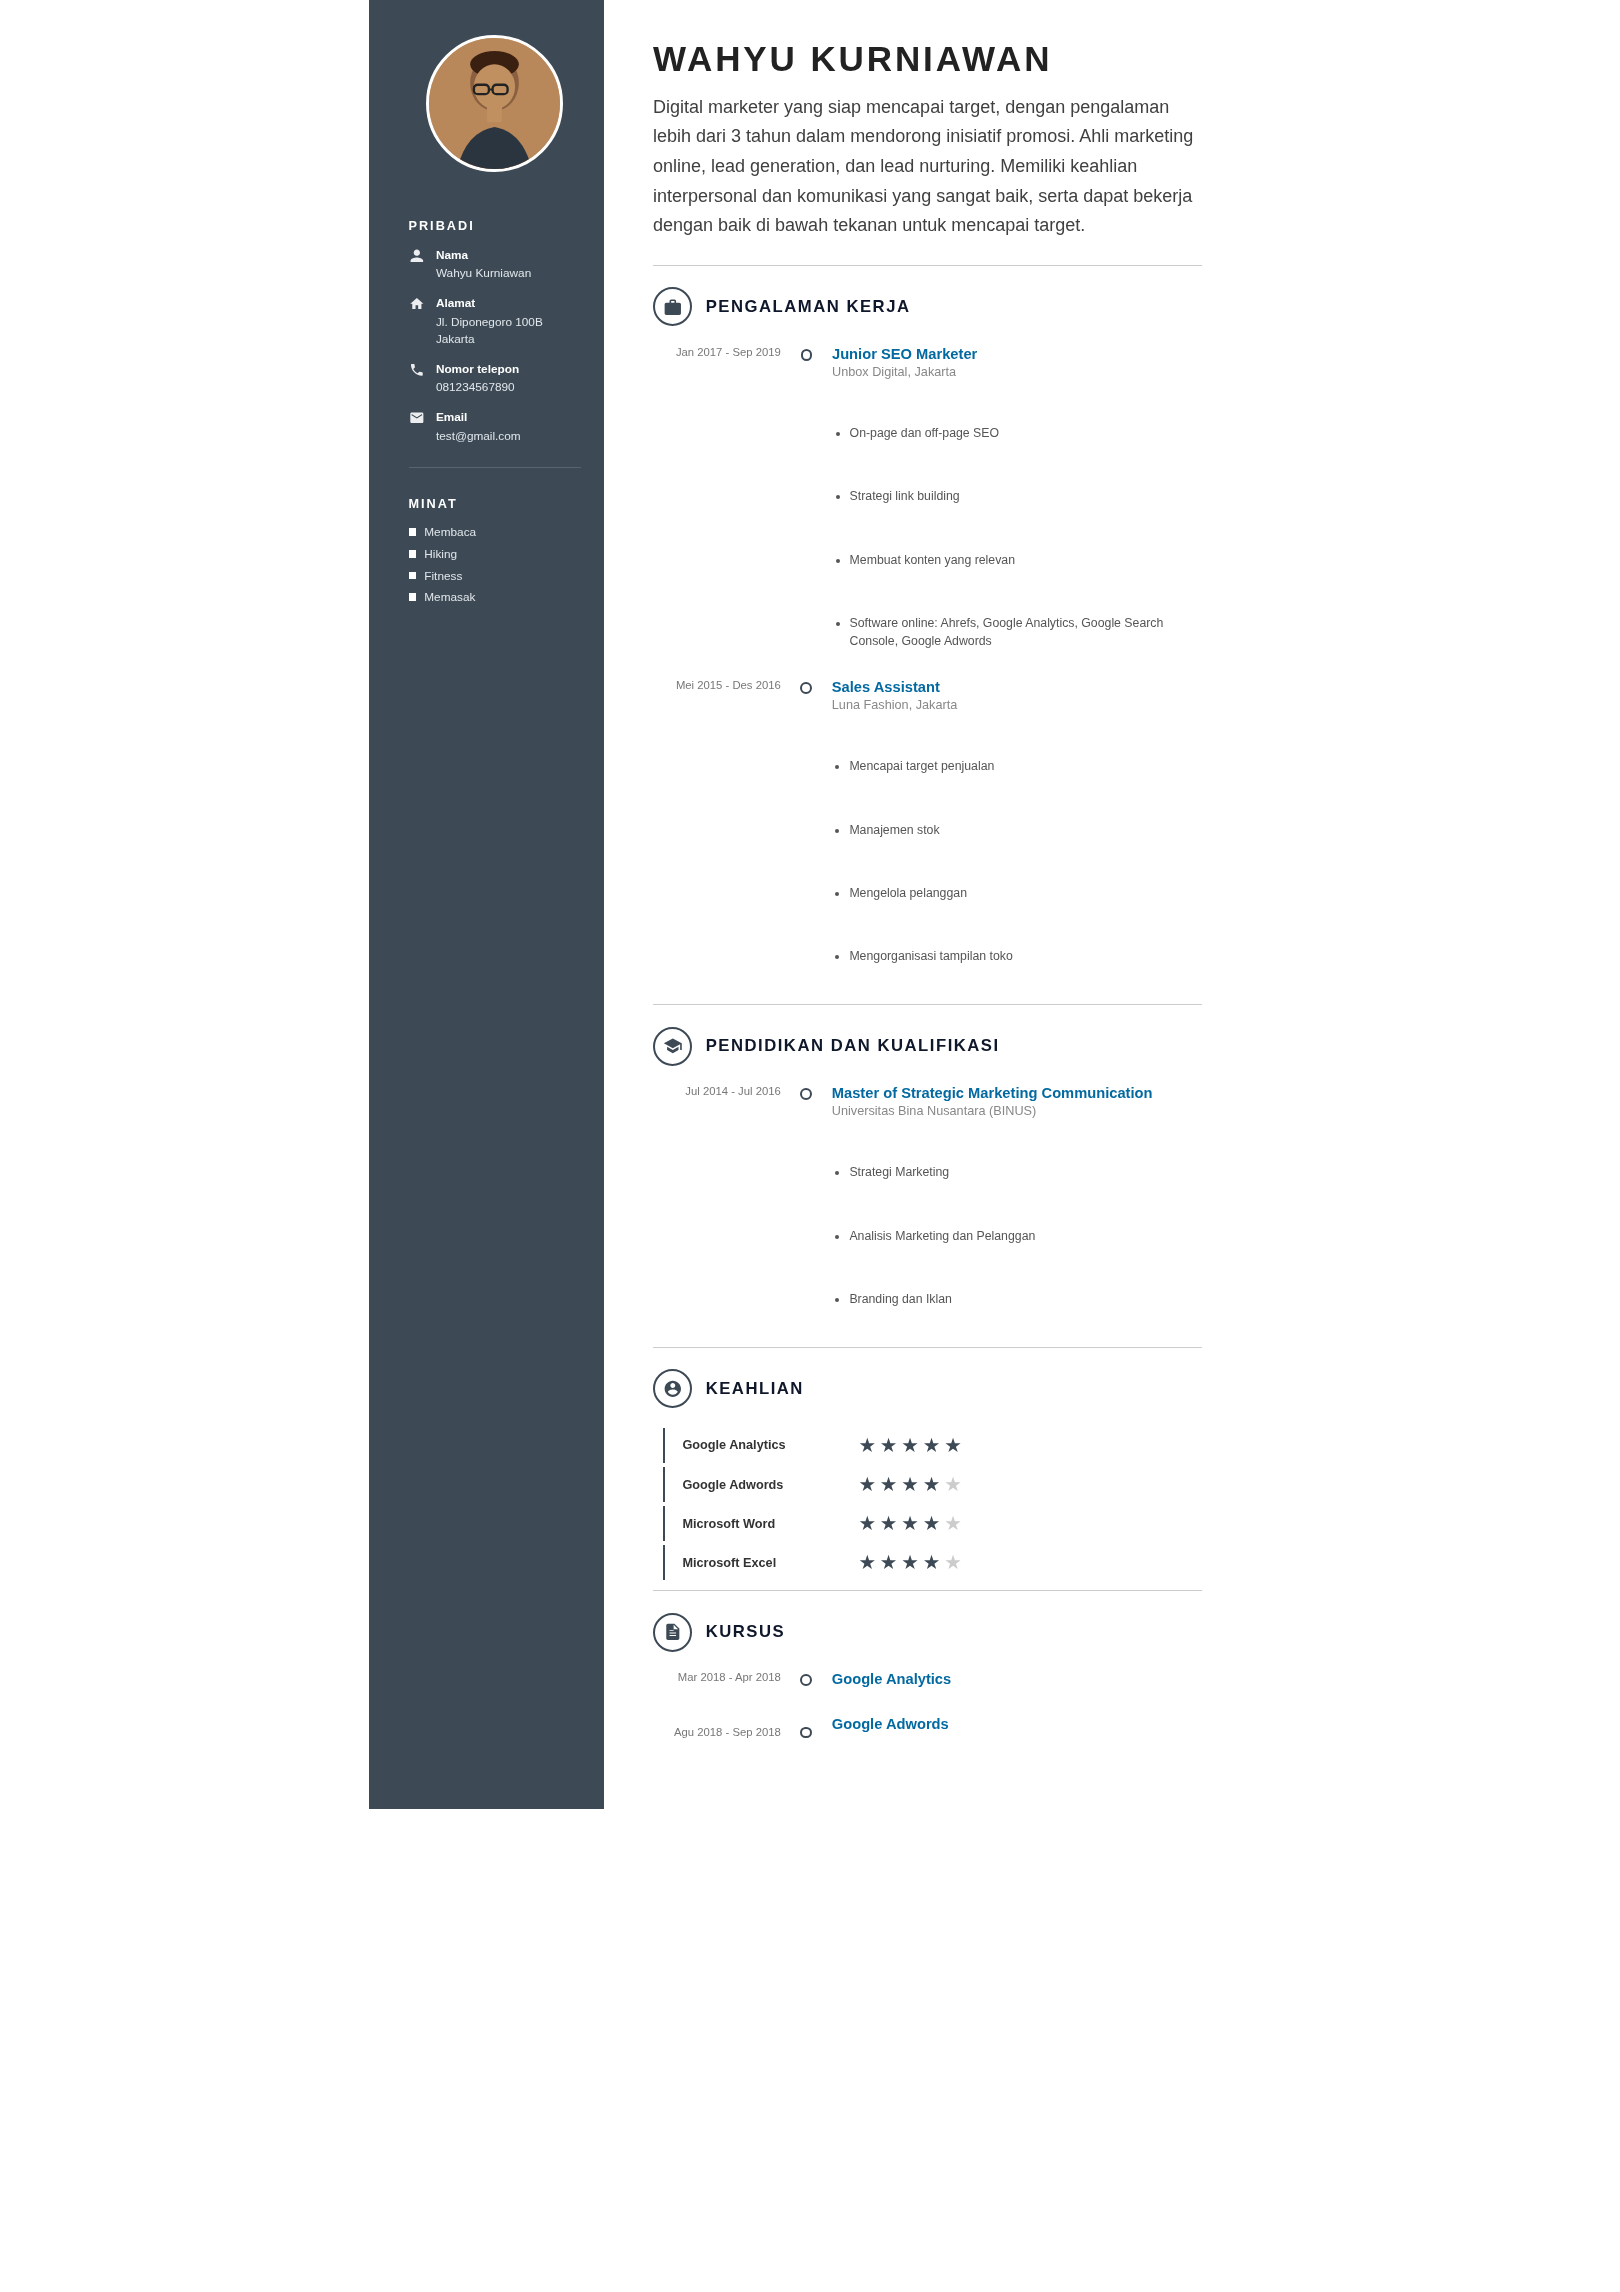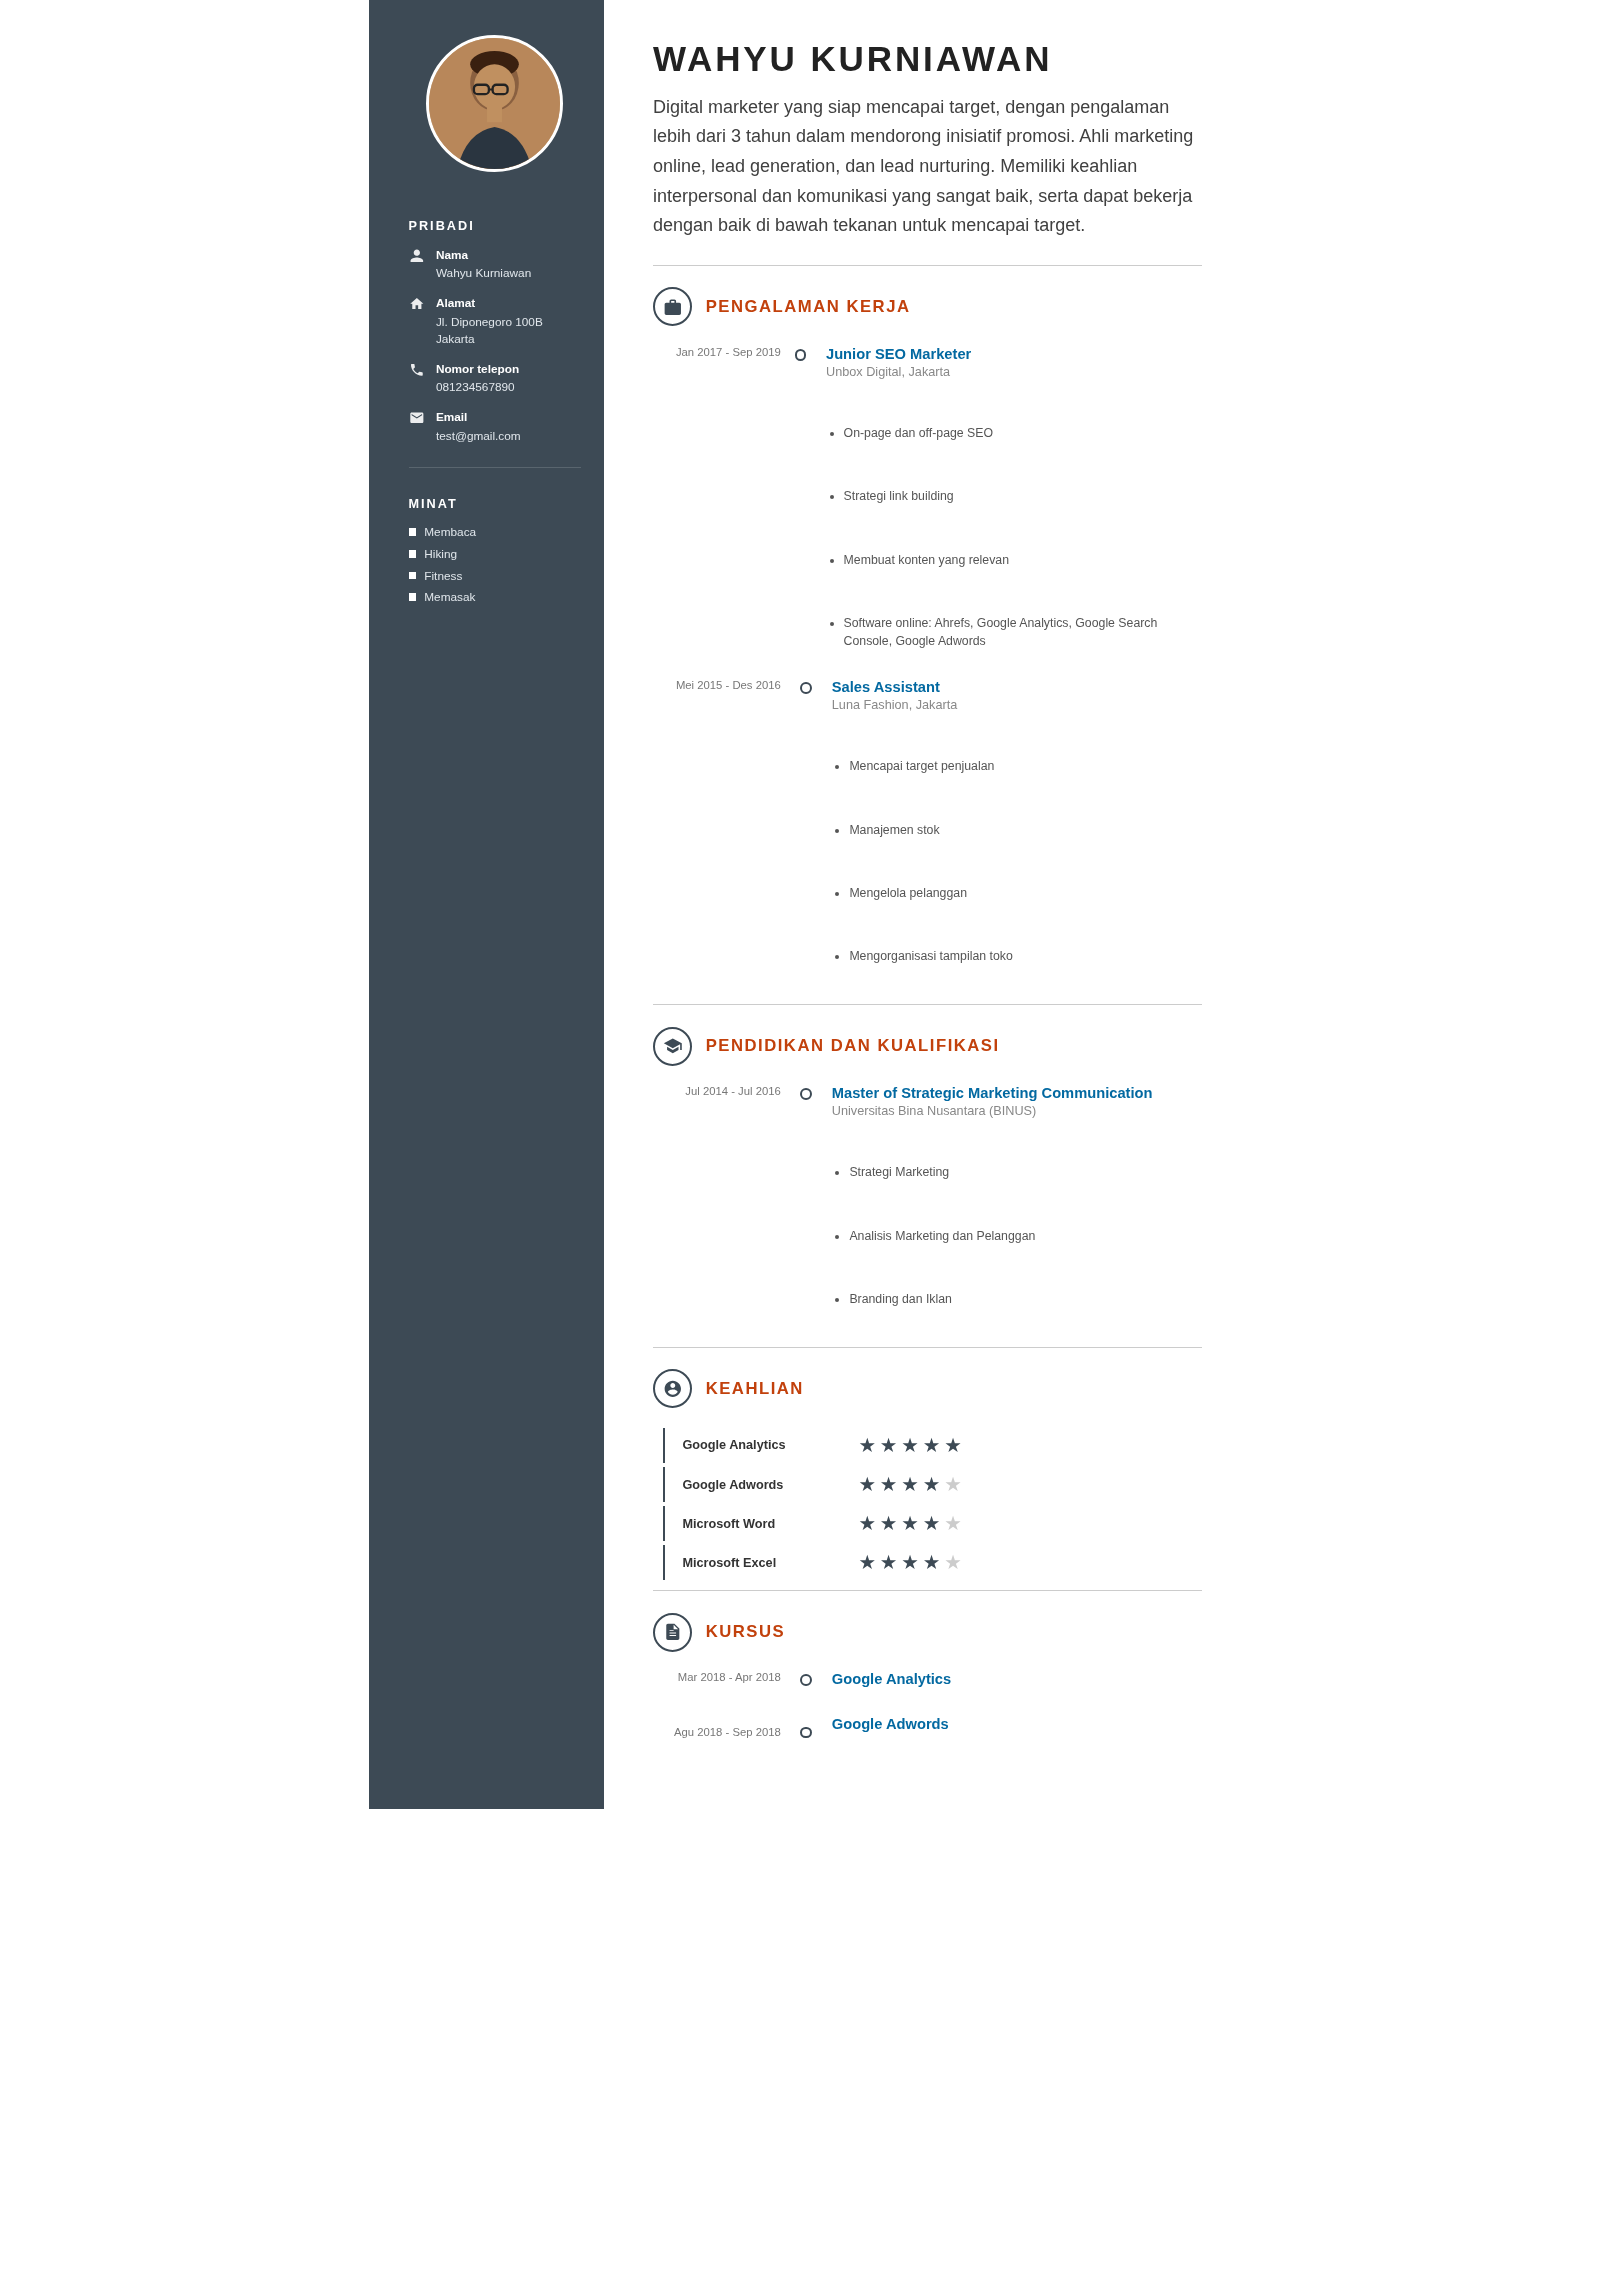--- a/index.html
+++ b/index.html
@@ -164,21 +164,21 @@
       background: #fff;
       flex-shrink: 0;
     }
 
     .section-title {
       font-family: Arial, sans-serif;
       font-size: 16.7px;
       font-weight: 700;
       letter-spacing: 1.5px;
       text-transform: uppercase;
-      color: #c2410c;
+      color: #0f172a;
     }
 
     
     .timeline {
       display: flex;
       flex-direction: column;
       gap: 0;
       margin-left: 9.8px;
     }
 
@@ -409,21 +409,21 @@
         <svg viewBox="0 0 24 24" fill="#3d4a55" width="19.6" height="19.6">
           <path d="M20 7h-4V5c0-1.1-.9-2-2-2h-4c-1.1 0-2 .9-2 2v2H4c-1.1 0-2 .9-2 2v11c0 1.1.9 2 2 2h16c1.1 0 2-.9 2-2V9c0-1.1-.9-2-2-2zm-10-2h4v2h-4V5z"></path>
         </svg>
       </div>
       <h2 class="section-title">PENGALAMAN KERJA</h2>
     </div>
 
     <div class="timeline">
 
       <div class="timeline-item">
-        <div style="display:flex; align-items:flex-start; gap:4px; min-width:142px; justify-content:flex-end;">
+        <div style="display:flex; align-items:flex-start; gap:10px; min-width:142px; justify-content:flex-end;">
           <span class="timeline-date">Jan 2017 - Sep 2019</span>
           <div class="timeline-dot"></div>
         </div>
         <div class="timeline-content">
           <div class="timeline-job-title">Junior SEO Marketer</div>
           <div class="timeline-company">Unbox Digital, Jakarta</div>
           <ul class="timeline-bullets">
             <li>On-page dan off-page SEO</li>
             <li>Strategi link building</li>
             <li>Membuat konten yang relevan</li>

